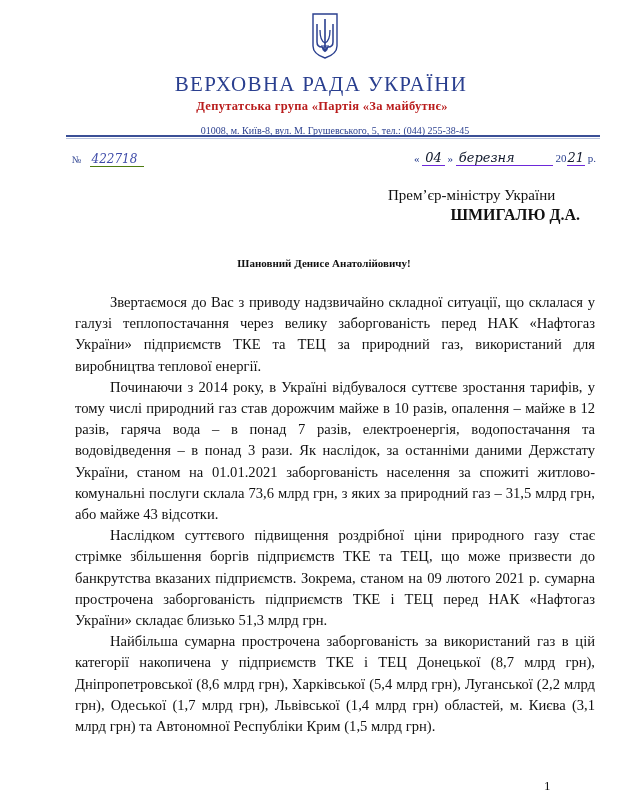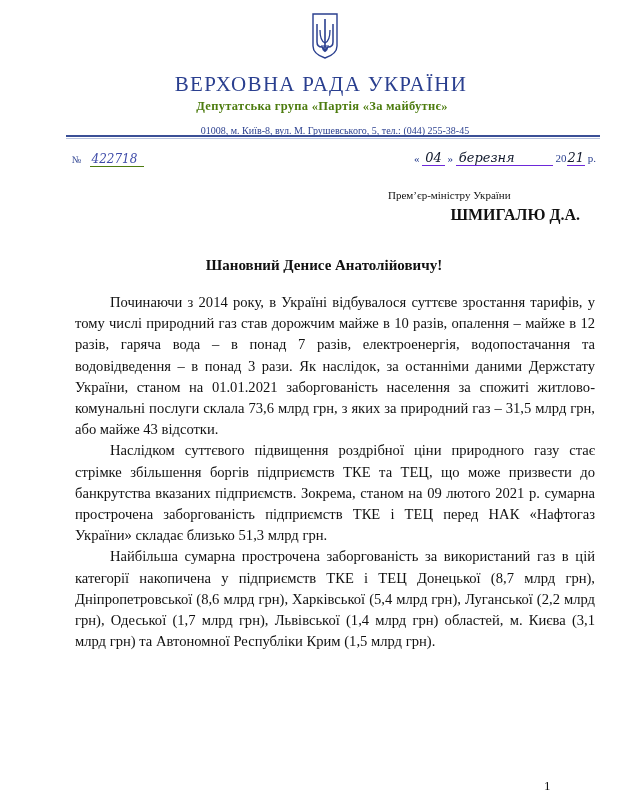--- a/index.html
+++ b/index.html
@@ -38,21 +38,21 @@
       padding-left: 22px;
       box-sizing: border-box;
     }
     .org-sub {
       position: absolute;
       left: 0; width: 620px;
       top: 99px;
       text-align: center;
       font-size: 12.5px;
       font-weight: bold;
-      color: #4d7c0f;
+      color: #b91c1c;
       padding-left: 24px;
       box-sizing: border-box;
       letter-spacing: 0.3px;
     }
     .org-addr {
       position: absolute;
       left: 0; width: 620px;
       top: 117px;
       text-align: center;
       font-size: 10px;
@@ -107,36 +107,36 @@
       padding: 0 3px;
     }
     .date .month { min-width: 80px; display: inline-block; padding-right: 14px; }
     .addressee {
       position: absolute;
       right: 36px; top: 186px;
       text-align: left;
       width: 196px;
     }
     .addressee .pos {
-      font-size: 11px;
+      font-size: 15px;
       line-height: 19px;
     }
     .addressee .name {
       font-size: 16px;
       font-weight: bold;
       line-height: 20px;
       text-align: right;
       padding-right: 4px;
     }
     .salutation {
       position: absolute;
       top: 257px;
       left: 0; width: 620px;
       text-align: center;
-      font-size: 15px;
+      font-size: 11px;
       font-weight: bold;
       padding-left: 28px;
       box-sizing: border-box;
     }
     .body {
       position: absolute;
       left: 75px; top: 292px;
       width: 520px;
       font-size: 14.6px;
       line-height: 21.2px;
@@ -186,20 +186,21 @@
   </div>
 
   <div class="addressee">
     <div class="pos">Прем’єр-міністру України</div>
     <div class="name">ШМИГАЛЮ Д.А.</div>
   </div>
 
   <div class="salutation">Шановний Денисе Анатолійовичу!</div>
 
   <div class="body">
+    <p>Звертаємося до Вас з приводу надзвичайно складної ситуації, що склалася у галузі теплопостачання через велику заборгованість перед НАК «Нафтогаз України» підприємств ТКЕ та ТЕЦ за природний газ, використаний для виробництва теплової енергії.</p>
     <p>Починаючи з 2014 року, в Україні відбувалося суттєве зростання тарифів, у тому числі природний газ став дорожчим майже в 10 разів, опалення – майже в 12 разів, гаряча вода – в понад 7 разів, електроенергія, водопостачання та водовідведення – в понад 3 рази. Як наслідок, за останніми даними Держстату України, станом на 01.01.2021 заборгованість населення за спожиті житлово-комунальні послуги склала 73,6 млрд грн, з яких за природний газ – 31,5 млрд грн, або майже 43 відсотки.</p>
     <p>Наслідком суттєвого підвищення роздрібної ціни природного газу стає стрімке збільшення боргів підприємств ТКЕ та ТЕЦ, що може призвести до банкрутства вказаних підприємств. Зокрема, станом на 09 лютого 2021 р. сумарна прострочена заборгованість підприємств ТКЕ і ТЕЦ перед НАК «Нафтогаз України» складає близько 51,3 млрд грн.</p>
     <p>Найбільша сумарна прострочена заборгованість за використаний газ в цій категорії накопичена у підприємств ТКЕ і ТЕЦ Донецької (8,7 млрд грн), Дніпропетровської (8,6 млрд грн), Харківської (5,4 млрд грн), Луганської (2,2 млрд грн), Одеської (1,7 млрд грн), Львівської (1,4 млрд грн) областей, м. Києва (3,1 млрд грн) та Автономної Республіки Крим (1,5 млрд грн).</p>
 
   </div>
 
   <div class="page-num">1</div>
 </div>
 
 </body></html>

